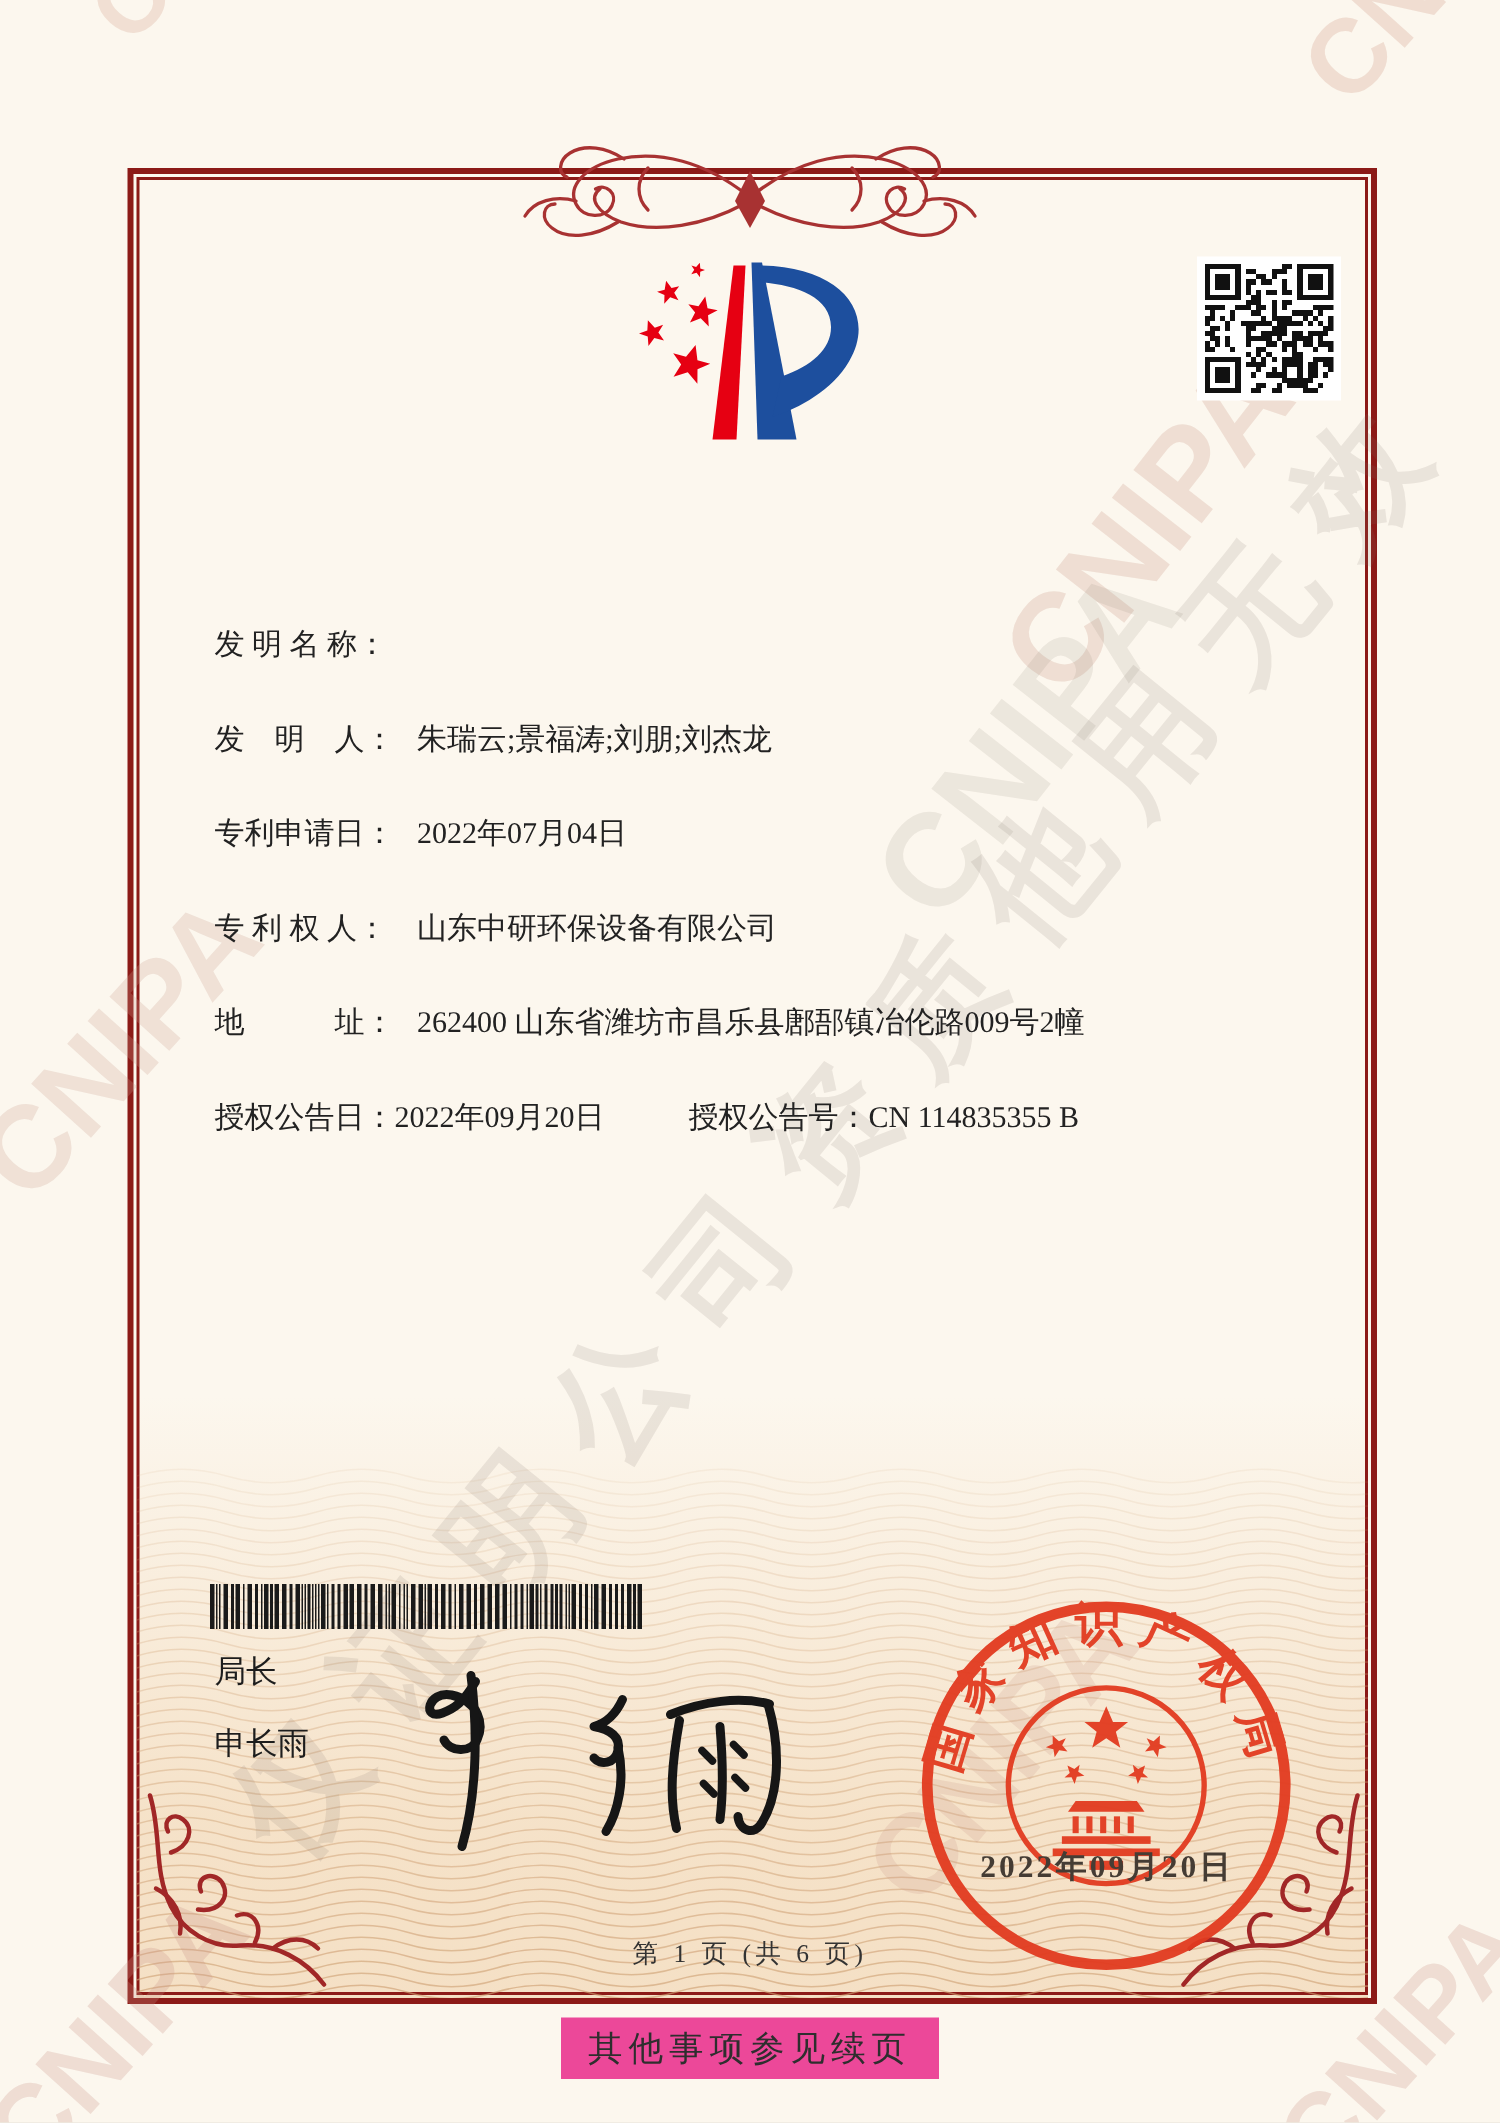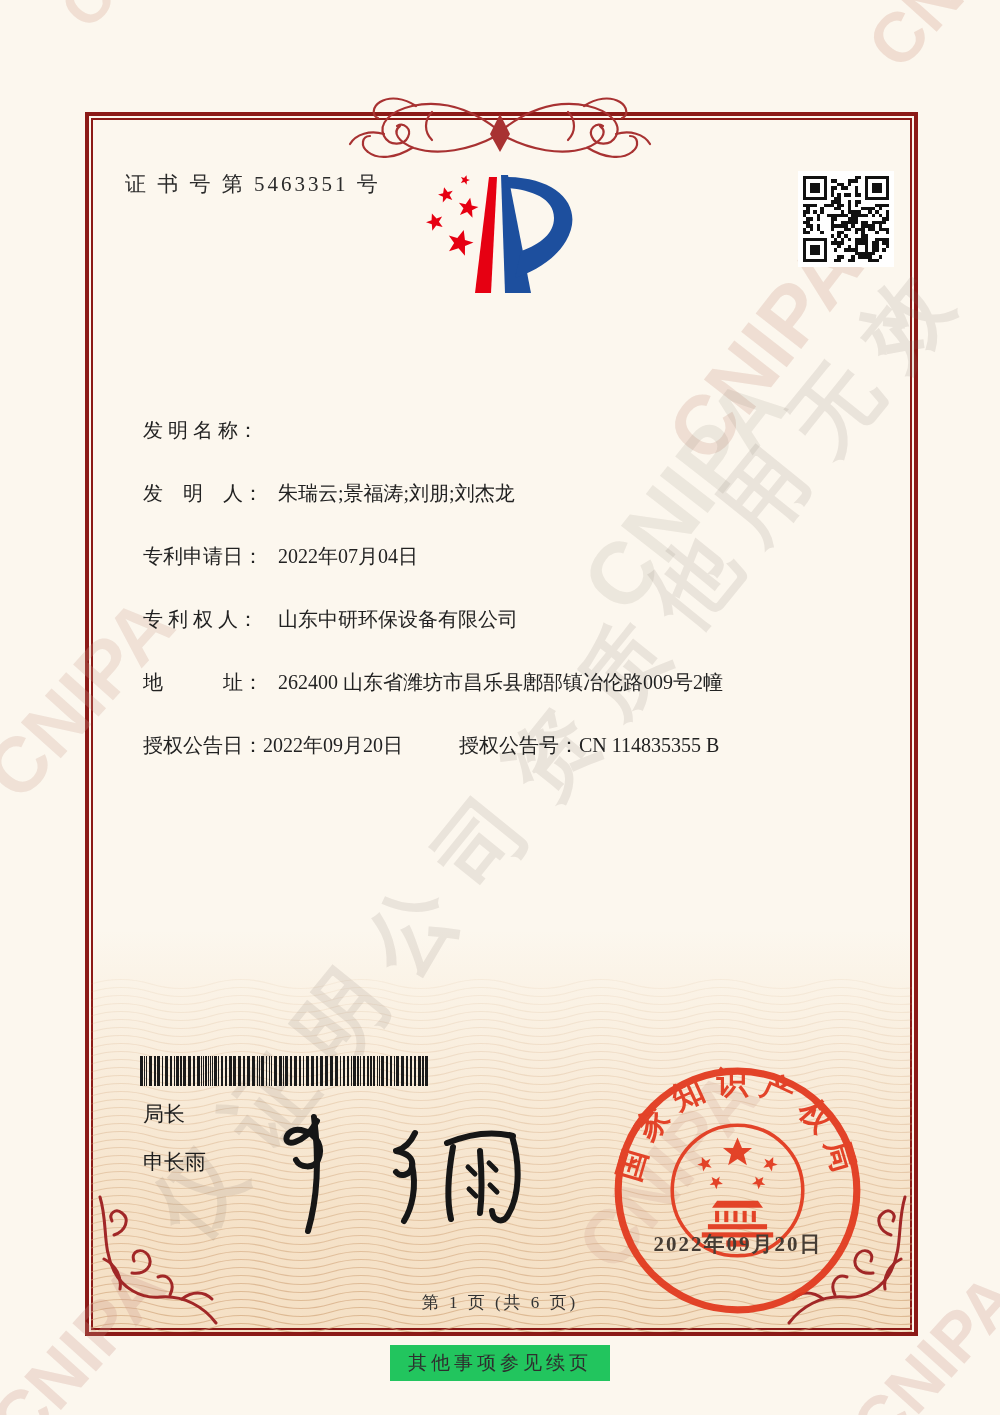--- a/index.html
+++ b/index.html
@@ -45,21 +45,21 @@
   .barcode i.g{background:transparent;}
   .officer{position:absolute;left:143px;top:1100px;z-index:4;font-size:21px;color:#1d1d1d;}
   .officer .name{margin-top:20px;}
   .signature{position:absolute;left:265px;top:1105px;width:270px;height:135px;z-index:5;}
   .seal{position:absolute;left:610px;top:1063px;width:255px;height:255px;z-index:6;opacity:.95;}
   .seal-date{position:absolute;left:608px;top:1230px;width:260px;text-align:center;z-index:7;
              font-size:21px;letter-spacing:2px;color:#453c34;font-weight:bold;}
   .page-info{position:absolute;left:0;top:1291px;width:100%;text-align:center;z-index:4;
              font-size:17px;letter-spacing:3px;color:#333;}
   .bottom-note{position:absolute;left:0;top:1345px;width:100%;text-align:center;z-index:4;}
-  .bottom-note span{display:inline-block;background:#22c55e;padding:5px 18px;font-size:19px;letter-spacing:4px;color:#2e2e2e;}
+  .bottom-note span{display:inline-block;background:#ec4899;padding:5px 18px;font-size:23px;letter-spacing:4px;color:#2e2e2e;}
 </style>
 </head>
 <body>
 
 <div class="page">
 
   <div class="tint"></div>
   <svg class="waves" id="waves" viewBox="0 0 821 354">
       <path d="M0 6 c20 -6 40 -6 60 0 c20 6 40 6 60 0 c20 -6 40 -6 60 0 c20 6 40 6 60 0 c20 -6 40 -6 60 0 c20 6 40 6 60 0 c20 -6 40 -6 60 0 c20 6 40 6 60 0 c20 -6 40 -6 60 0 c20 6 40 6 60 0 c20 -6 40 -6 60 0 c20 6 40 6 60 0 c20 -6 40 -6 60 0 c20 6 40 6 60 0" fill="none" stroke="#cfa175" stroke-width="1.1" opacity="0.11"></path>
       <path d="M0 14 c20 -6 40 -6 60 0 c20 6 40 6 60 0 c20 -6 40 -6 60 0 c20 6 40 6 60 0 c20 -6 40 -6 60 0 c20 6 40 6 60 0 c20 -6 40 -6 60 0 c20 6 40 6 60 0 c20 -6 40 -6 60 0 c20 6 40 6 60 0 c20 -6 40 -6 60 0 c20 6 40 6 60 0 c20 -6 40 -6 60 0 c20 6 40 6 60 0" fill="none" stroke="#cfa175" stroke-width="1.1" opacity="0.12"></path>
@@ -150,21 +150,20 @@
     <g fill="none" stroke="#a12727" stroke-width="3" stroke-linecap="round" transform="translate(145,0) scale(-1,1)">
       <path d="M8,2 C16,28 10,52 22,76 C30,92 48,104 68,102 C92,100 112,112 124,128"></path>
       <path d="M22,40 C34,36 38,24 30,18 C24,13 16,18 20,26"></path>
       <path d="M40,78 C54,80 62,70 56,60 C50,52 38,56 42,66"></path>
       <path d="M78,100 C84,88 76,78 66,82"></path>
       <path d="M12,64 C24,70 30,82 28,94"></path>
       <path d="M90,104 C100,96 112,96 120,104"></path>
     </g>
   </svg>
 
-  <div class="cert-no">证 书 号 第 5463351 号</div>
 
   <svg class="logo" viewBox="0 0 175 138">
     <defs>
       <path id="star" d="M0,-10 L2.94,-3.09 L9.51,-3.09 L4.19,1.18 L6.12,8.09 L0,4 L-6.12,8.09 L-4.19,1.18 L-9.51,-3.09 L-2.94,-3.09 Z"></path>
     </defs>
 
     <polygon points="74,12 82,12 76,128 60,128" fill="#e60012"></polygon>
 
     <polygon points="86,10 93,10 116,128 90,128" fill="#1d4f9e"></polygon>
     <path d="M90,12 C146,12 170,44 151,76 C140,95 118,107 100,113 L106,86 C126,79 139,68 139,53 C139,33 116,25 92,23 Z" fill="#1d4f9e"></path>

